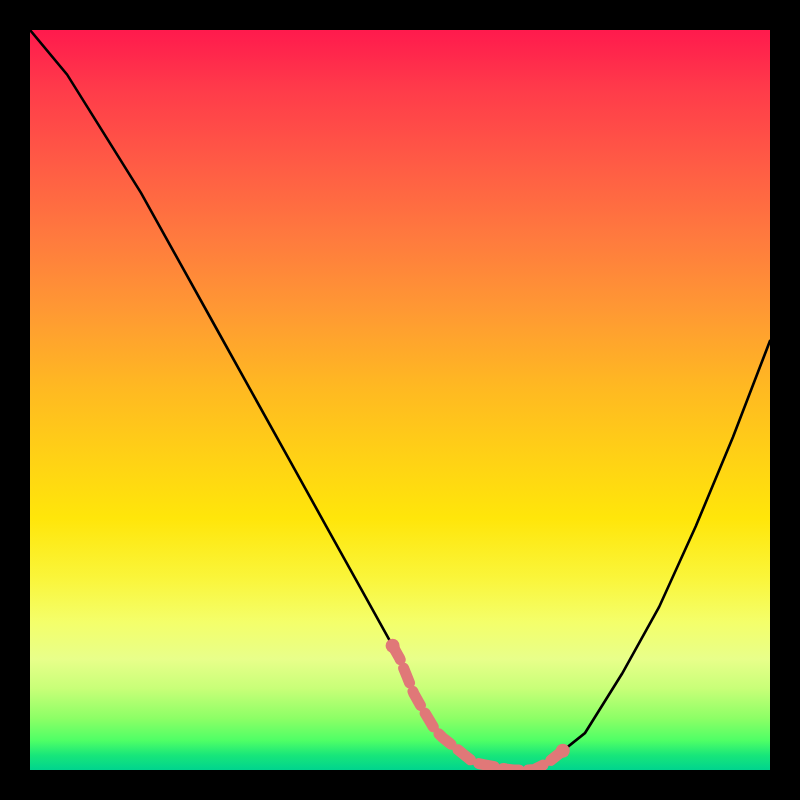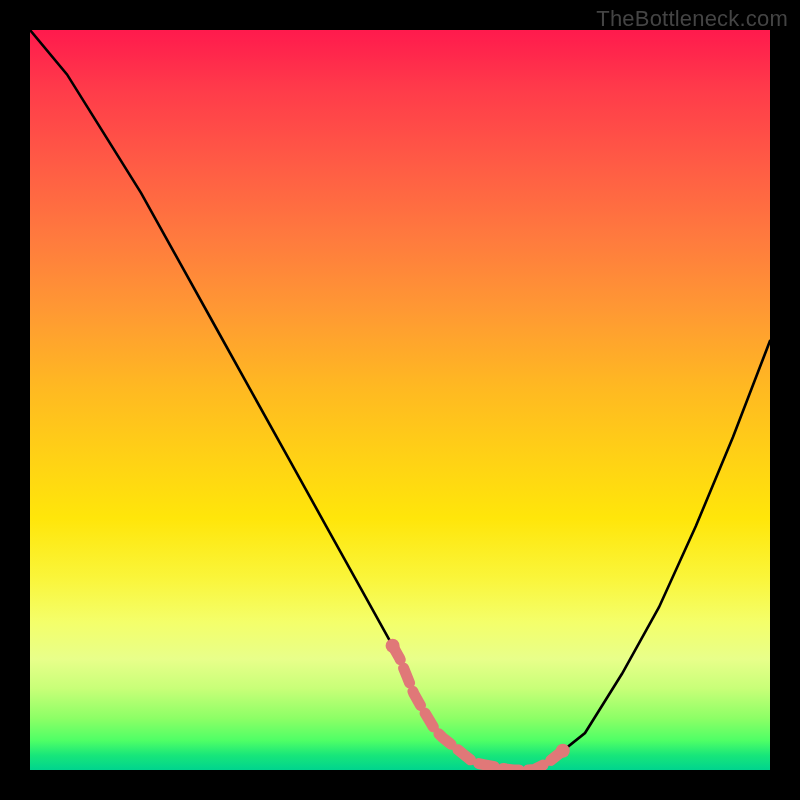--- a/index.html
+++ b/index.html
@@ -61,21 +61,20 @@
     top: 0;
     width: 740px;
     height: 740px;
   }
 </style>
 </head>
 <body>
 
 <div class="frame">
 
-  <div class="watermark">TheBottleneck.com</div>
 
   <div class="plot-area">
     <svg class="curve" viewBox="0 0 740 740" preserveAspectRatio="none">
       <g>
         <path id="main-curve" fill="none" stroke="#000" stroke-width="2.6" stroke-linecap="round" d="M0.0 0.0 L37.0 44.4 L74.0 103.6 L111.0 162.8 L148.0 229.4 L185.0 296.0 L222.0 362.6 L259.0 429.2 L296.0 495.8 L333.0 562.4 L370.0 629.0 L384.8 666.0 L407.0 703.0 L444.0 732.6 L481.0 740.0 L503.2 740.0 L518.0 732.6 L555.0 703.0 L592.0 643.8 L629.0 577.2 L666.0 495.8 L703.0 407.0 L740.0 310.8 "></path>
         <path id="optimal-overlay" fill="none" stroke="#e07878" stroke-width="11" stroke-linecap="round" stroke-dasharray="16 9" d="M362.6 615.7 L369.7 628.4 L376.8 646.0 L383.9 663.7 L391.0 676.3 L398.1 688.1 L405.1 699.9 L412.2 707.2 L419.3 712.9 L426.4 718.5 L433.5 724.2 L440.6 729.9 L447.7 733.3 L454.8 734.8 L461.9 736.2 L469.0 737.6 L476.1 739.0 L483.2 740.0 L490.3 740.0 L497.3 740.0 L504.4 739.4 L511.5 735.8 L518.6 732.1 L525.7 726.4 L532.8 720.8 "></path>
         <circle id="opt-dot-left" r="7" fill="#e07878" cx="362.6" cy="615.7"></circle>
         <circle id="opt-dot-right" r="7" fill="#e07878" cx="532.8" cy="720.8"></circle>
       </g>
     </svg>

